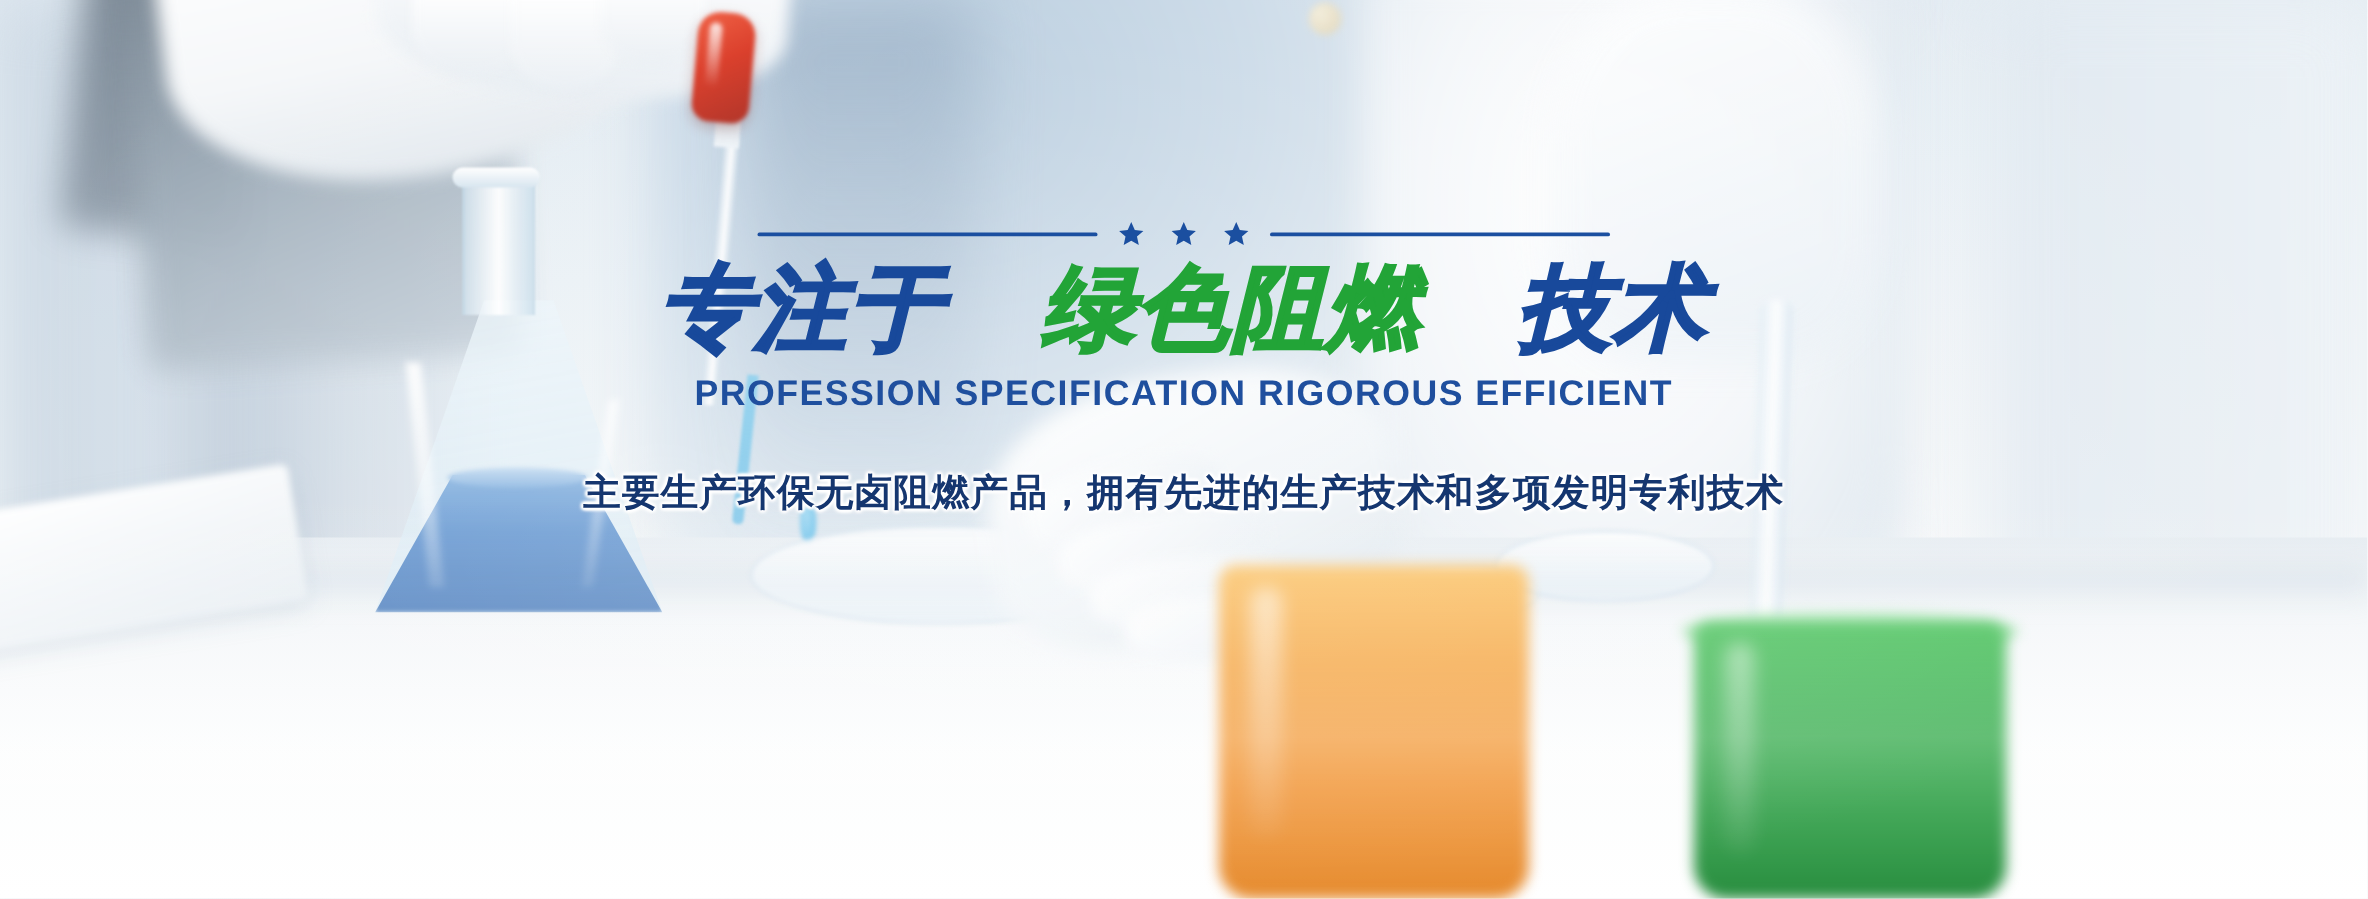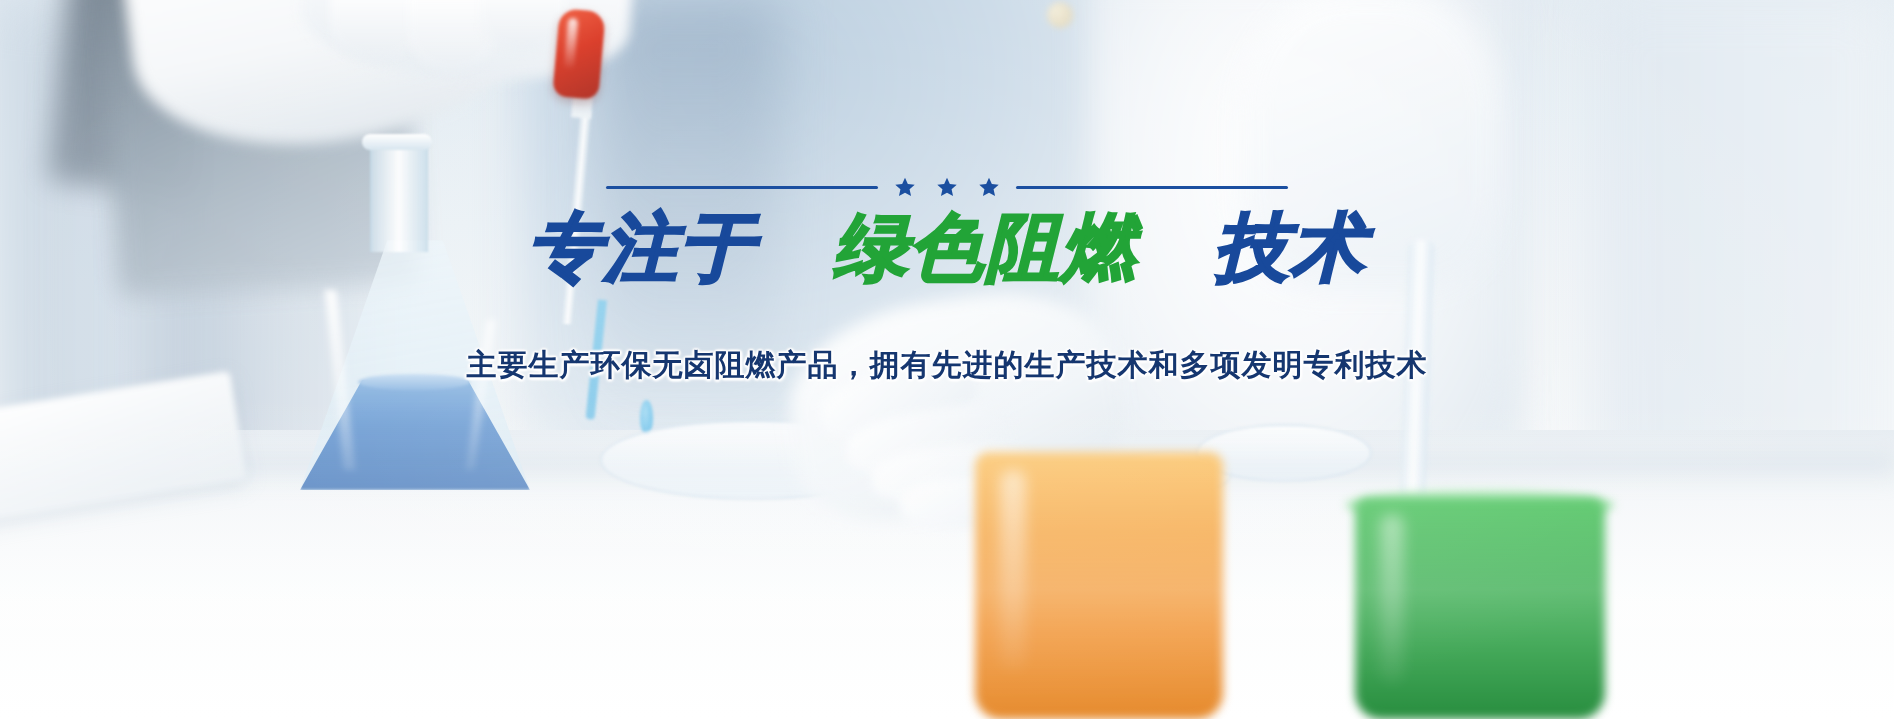--- a/index.html
+++ b/index.html
@@ -285,21 +285,21 @@
   .h-gap{display:inline-block;width:22px;}
 
   .subtitle{
     margin-top:14px;
     font-size:28.5px;font-weight:700;letter-spacing:1.2px;color:#1f4f9e;
     white-space:nowrap;
     font-family:"Liberation Sans","DejaVu Sans",sans-serif;
   }
 
   .tagline{
-    margin-top:60px;
+    margin-top:42px;
     font-size:30px;font-weight:700;letter-spacing:1px;color:#15366f;
     white-space:nowrap;
     font-family:Liberation Serif, serif;
     text-shadow:
       0 0 3px #ffffff, 0 0 3px #ffffff,
       1.5px 0 2px #ffffff, -1.5px 0 2px #ffffff,
       0 1.5px 2px #ffffff, 0 -1.5px 2px #ffffff,
       1.5px 1.5px 3px #ffffff, -1.5px -1.5px 3px #ffffff,
       1.5px -1.5px 3px #ffffff, -1.5px 1.5px 3px #ffffff;
   }
@@ -406,17 +406,18 @@
     </div>
 
     <div class="headline">
       <span class="h-blue">专注于</span>
       <span class="h-gap"></span>
       <span class="h-green">绿色阻燃</span>
       <span class="h-gap"></span>
       <span class="h-blue">技术</span>
     </div>
 
+    <div class="subtitle">PROFESSION SPECIFICATION RIGOROUS EFFICIENT</div>
 
     <div class="tagline">主要生产环保无卤阻燃产品，拥有先进的生产技术和多项发明专利技术</div>
 
   </div>
 </div>
 
 </body></html>

